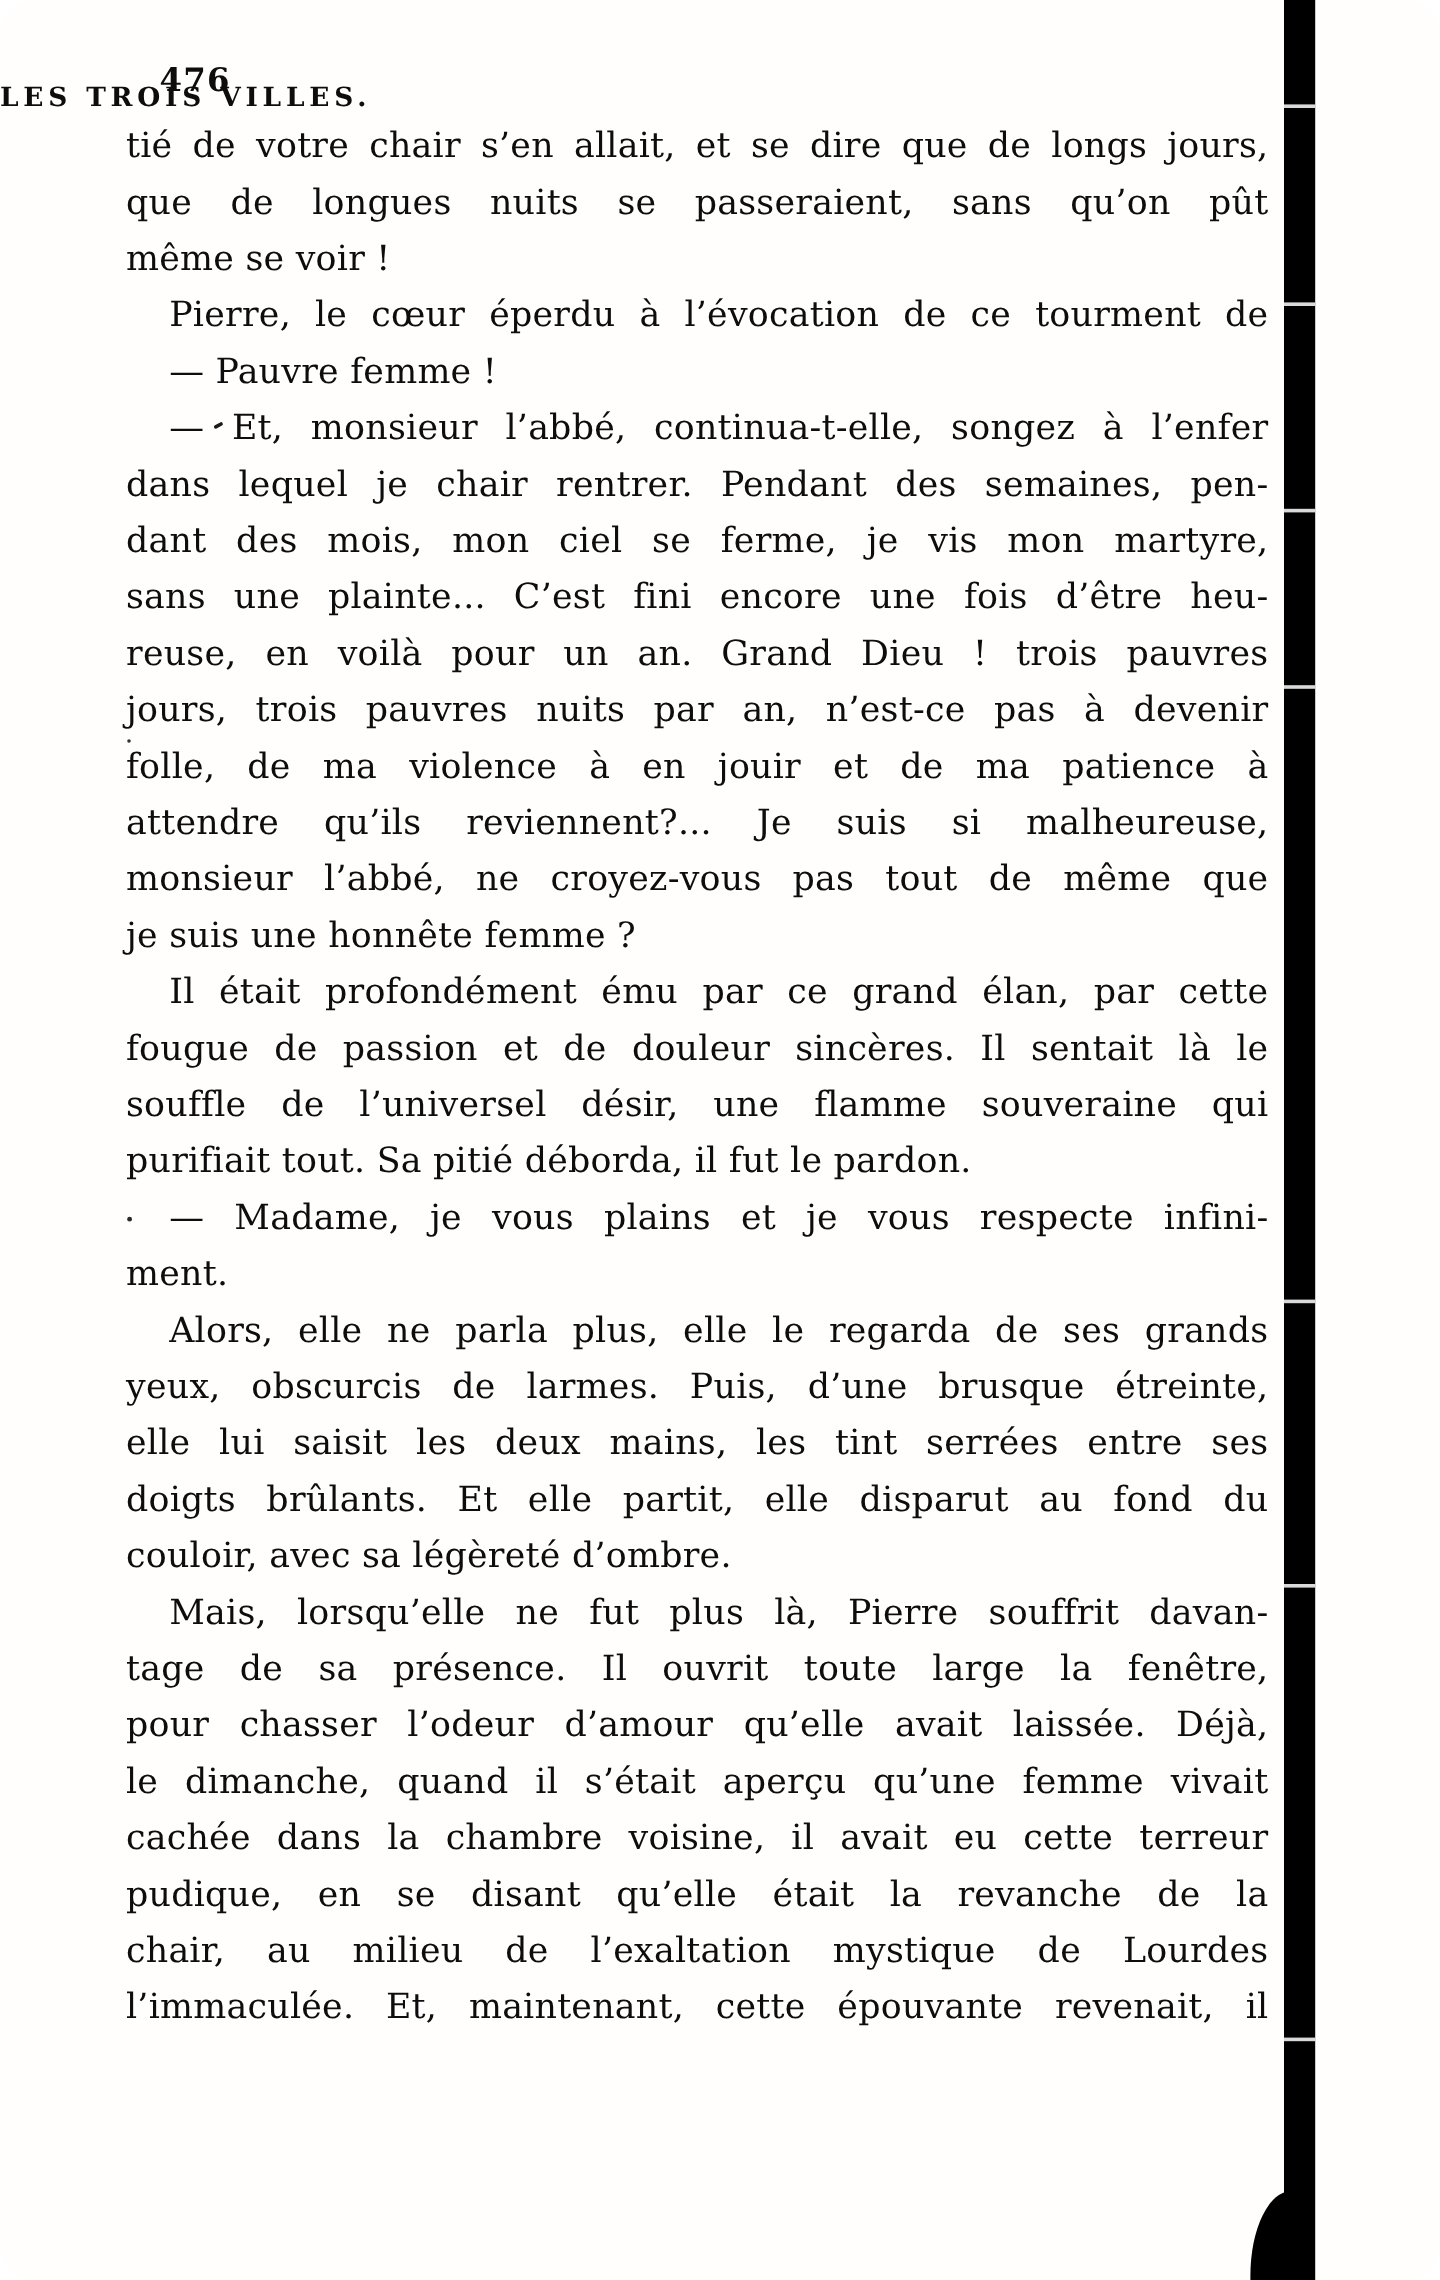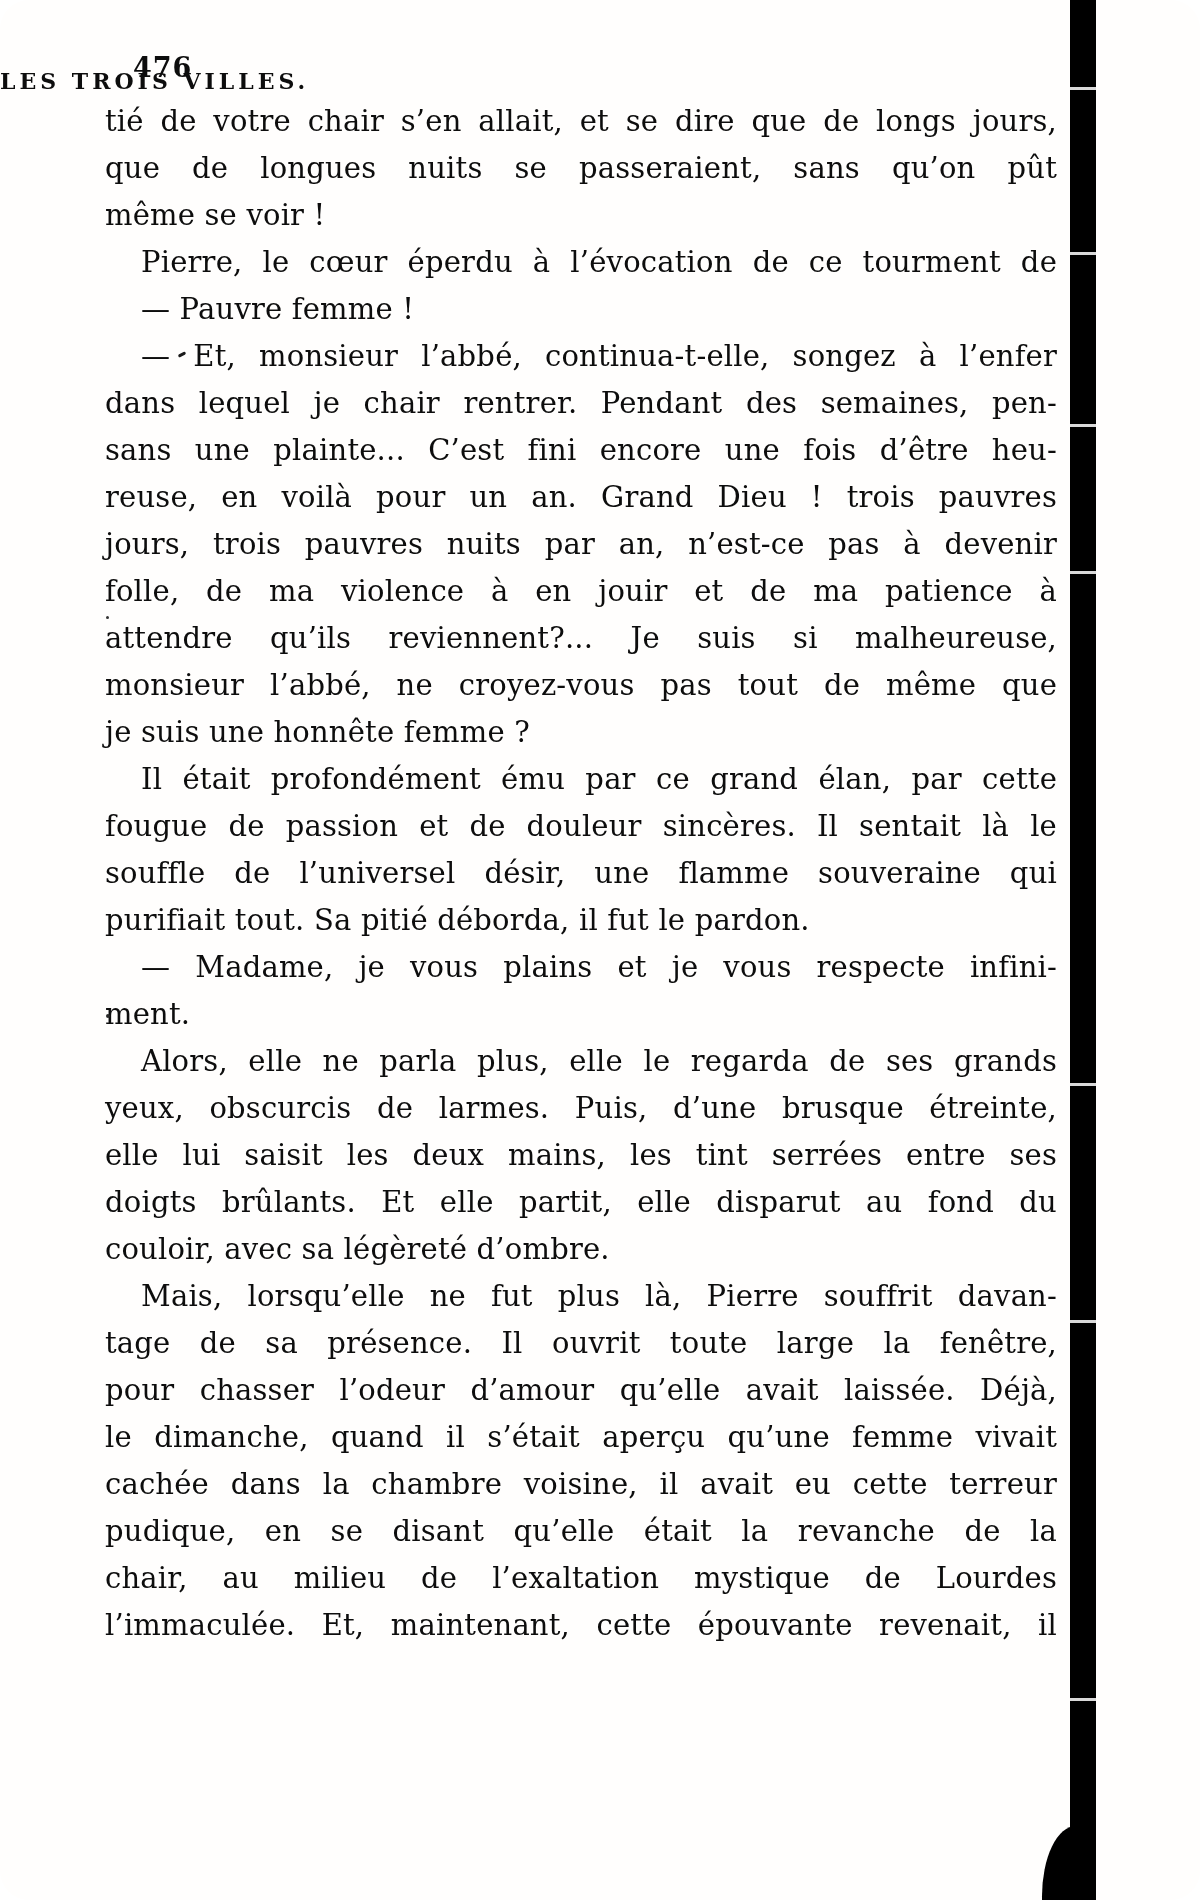--- a/index.html
+++ b/index.html
@@ -81,20 +81,21 @@
   <div class="runtitle">LES TROIS VILLES.</div>
 
   <div class="text">
     <div class="ln jst">tié de votre chair s’en allait, et se dire que de longs jours,</div>
     <div class="ln jst">que de longues nuits se passeraient, sans qu’on pût</div>
     <div class="ln">même se voir !</div>
     <div class="ln jst ind">Pierre, le cœur éperdu à l’évocation de ce tourment de</div>
     <div class="ln ind">— Pauvre femme !</div>
     <div class="ln jst ind">— Et, monsieur l’abbé, continua-t-elle, songez à l’enfer</div>
     <div class="ln jst">dans lequel je chair rentrer. Pendant des semaines, pen-</div>
+    <div class="ln jst">dant des mois, mon ciel se ferme, je vis mon martyre,</div>
     <div class="ln jst">sans une plainte... C’est fini encore une fois d’être heu-</div>
     <div class="ln jst">reuse, en voilà pour un an. Grand Dieu ! trois pauvres</div>
     <div class="ln jst">jours, trois pauvres nuits par an, n’est-ce pas à devenir</div>
     <div class="ln jst">folle, de ma violence à en jouir et de ma patience à</div>
     <div class="ln jst">attendre qu’ils reviennent?... Je suis si malheureuse,</div>
     <div class="ln jst">monsieur l’abbé, ne croyez-vous pas tout de même que</div>
     <div class="ln">je suis une honnête femme ?</div>
     <div class="ln jst ind">Il était profondément ému par ce grand élan, par cette</div>
     <div class="ln jst">fougue de passion et de douleur sincères. Il sentait là le</div>
     <div class="ln jst">souffle de l’universel désir, une flamme souveraine qui</div>

